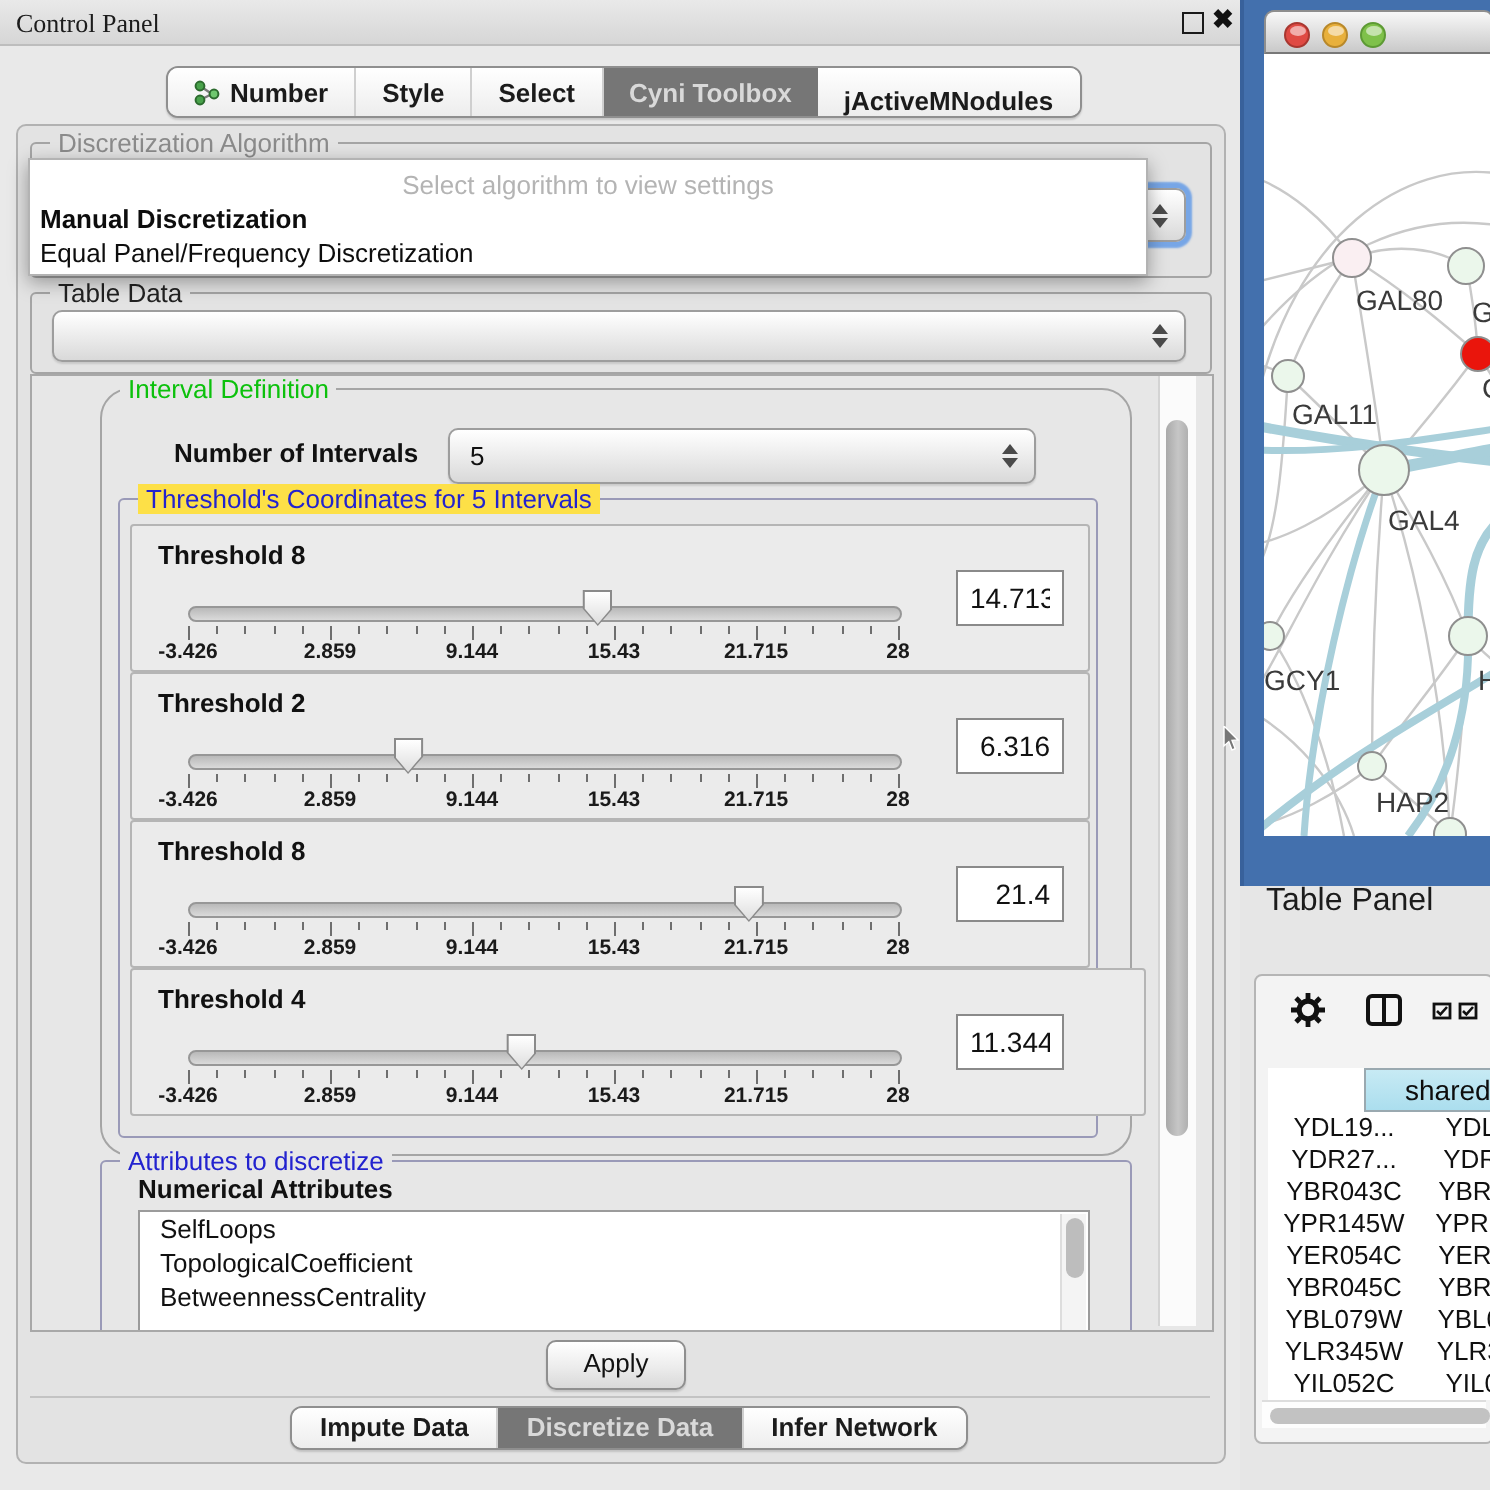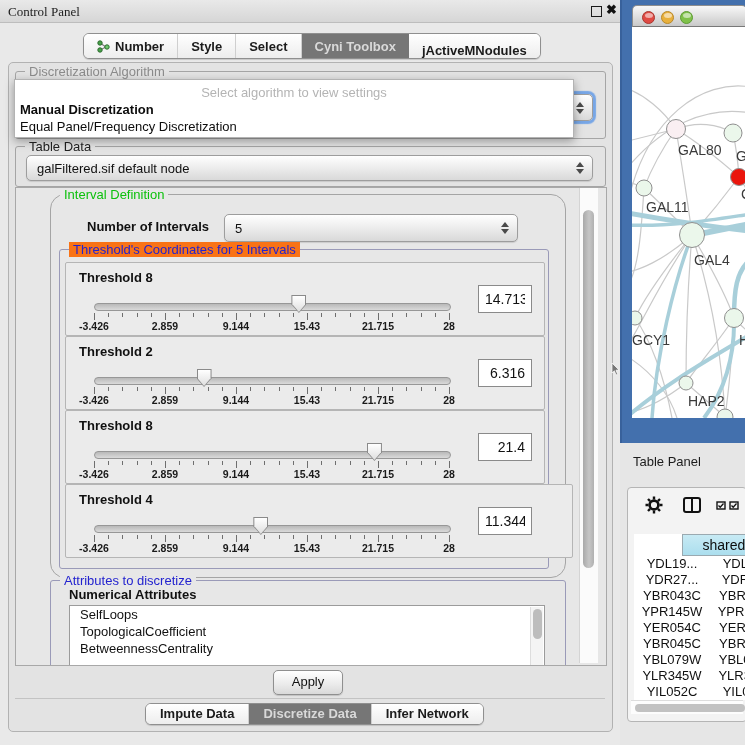--- a/index.html
+++ b/index.html
@@ -98,21 +98,21 @@
   #net-frame{left:0;top:0;width:125px;height:443px;background:#4370ad;border-left:2px solid #38619b;}
   #net-titlebar{left:10px;top:5px;width:115px;height:22px;background:linear-gradient(#f8f8f8,#c9c9c9);
                 border:1px solid #8e8e8e;border-bottom-color:#787878;border-radius:5px 5px 0 0;box-sizing:border-box;}
   .light{position:absolute;top:4.5px;width:13px;height:13px;border-radius:50%;box-sizing:border-box;}
   .light i{position:absolute;left:2px;top:1px;width:8px;height:5px;border-radius:50%;background:rgba(255,255,255,.55);display:block;}
   #light-close{left:9px;background:#df4a43;border:1px solid #a83730;}
   #light-min{left:28px;background:#e8b03c;border:1px solid #b8882a;}
   #light-zoom{left:47px;background:#7fc14a;border:1px solid #5d9a34;}
   #net-canvas{left:10px;top:27px;width:115px;height:391px;background:#fff;overflow:hidden;}
 
-  #tp-title{left:13px;top:454px;font-size:13px;color:#1c1c1c;}
+  #tp-title{left:13px;top:442px;font-size:16px;color:#1c1c1c;}
   #tp-card{left:7px;top:487px;width:118px;height:233px;background:#f3f3f3;border:1px solid #b5b5b5;border-radius:4px;overflow:hidden;}
   .tbi{position:absolute;}
   #tp-table{position:absolute;left:6px;top:46px;width:112px;height:166px;background:#fff;overflow:hidden;}
   .hcell{position:absolute;top:0;height:22px;box-sizing:border-box;border:1px solid #9aa9b0;
          font-size:14px;color:#0d0d0d;text-align:right;line-height:21px;overflow:hidden;margin-left:48px;}
   #hcell-0{left:0;width:76px;background:linear-gradient(#c7eaf4,#abdeee);}
   #hcell-1{left:76px;width:76px;background:linear-gradient(#f2f2f2,#e4e4e4);border-color:#b3b3b3;}
   .trow{position:absolute;left:0;width:160px;height:16px;}
   .tcell{position:absolute;top:0;height:16px;font-size:13px;color:#101010;text-align:center;line-height:16px;white-space:nowrap;overflow:hidden;}
   #tp-hscroll{position:absolute;left:3px;top:212px;width:112px;height:13px;background:#fdfdfd;border-top:1px solid #ddd;}
@@ -166,21 +166,20 @@
           <span class="stepper">
               <i class="arr-up"></i>
               <i class="arr-dn"></i>
             </span>
         </div>
       </div>
 
       <div class="groupbox" id="tabledata-group" style="left:6px;top:83px;width:589px;height:39px;">
         <span class="gtitle dark">Table Data</span>
         <div class="combo" style="left:10px;top:8px;width:565px;height:24px;">
-          <span class="cval">galFiltered.sif default node</span>
           <span class="stepper">
               <i class="arr-up"></i>
               <i class="arr-dn"></i>
             </span>
         </div>
       </div>
 
       <div id="scrollpanel" class="abs">
 
         <div class="groupbox" style="left:34px;top:6px;width:514px;height:382px;border-radius:15px;">
@@ -189,21 +188,21 @@
           <span class="abs" style="left:36px;top:24px;font-size:13px;font-weight:bold;color:#111;">Number of Intervals</span>
           <div class="combo" style="left:173px;top:19px;width:292px;height:26px;">
             <span class="cval">5</span>
             <span class="stepper">
                 <i class="arr-up"></i>
                 <i class="arr-dn"></i>
               </span>
           </div>
 
           <div class="groupbox" style="left:8px;top:54px;width:488px;height:318px;border-color:#9a9ab8;">
-            <span class="gtitle blue" style="background:#f97316;">Threshold's Coordinates for 5 Intervals</span>
+            <span class="gtitle blue" style="background:#fde047;">Threshold's Coordinates for 5 Intervals</span>
             <div id="thr-panels">
                 <div class="thr-panel" style="top: 12px;">
                   <div class="thr-label">Threshold 8</div>
                   <div class="slider">
                     <div class="track"></div>
                     <div class="ticks">
                       <span class="tick" style="left: 0px; height: 7px;"></span>
                       <span class="tick" style="left: 14.2px; height: 4px;"></span>
                       <span class="tick" style="left: 28.4px; height: 4px;"></span>
                       <span class="tick" style="left: 42.6px; height: 4px;"></span>

